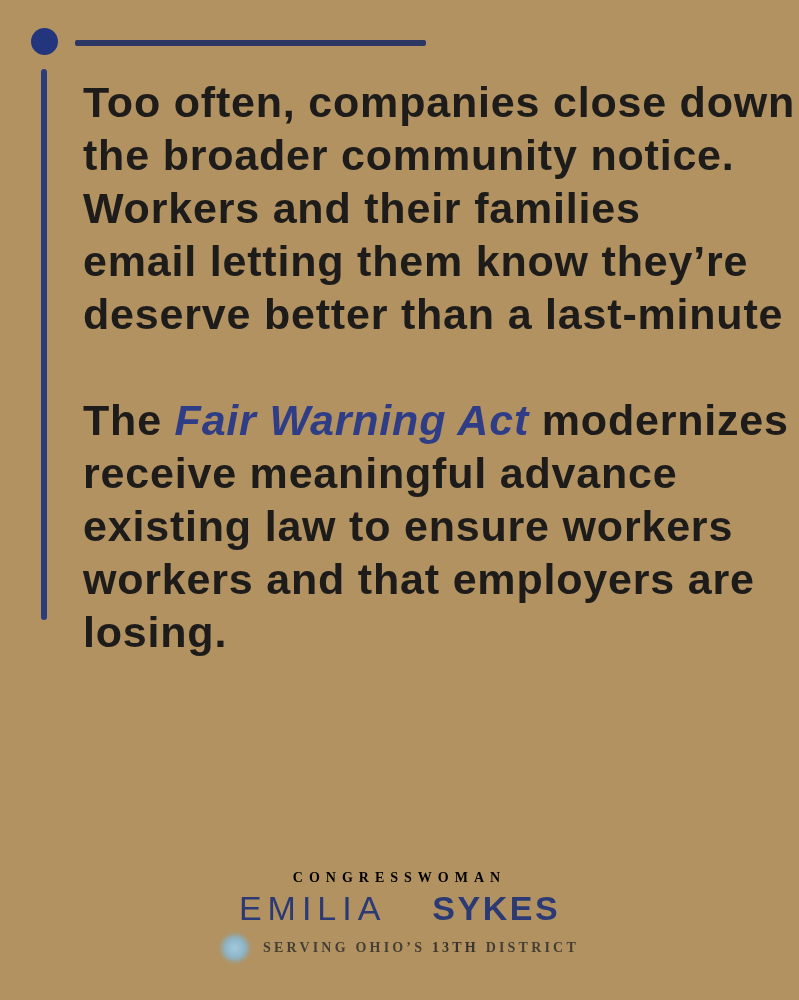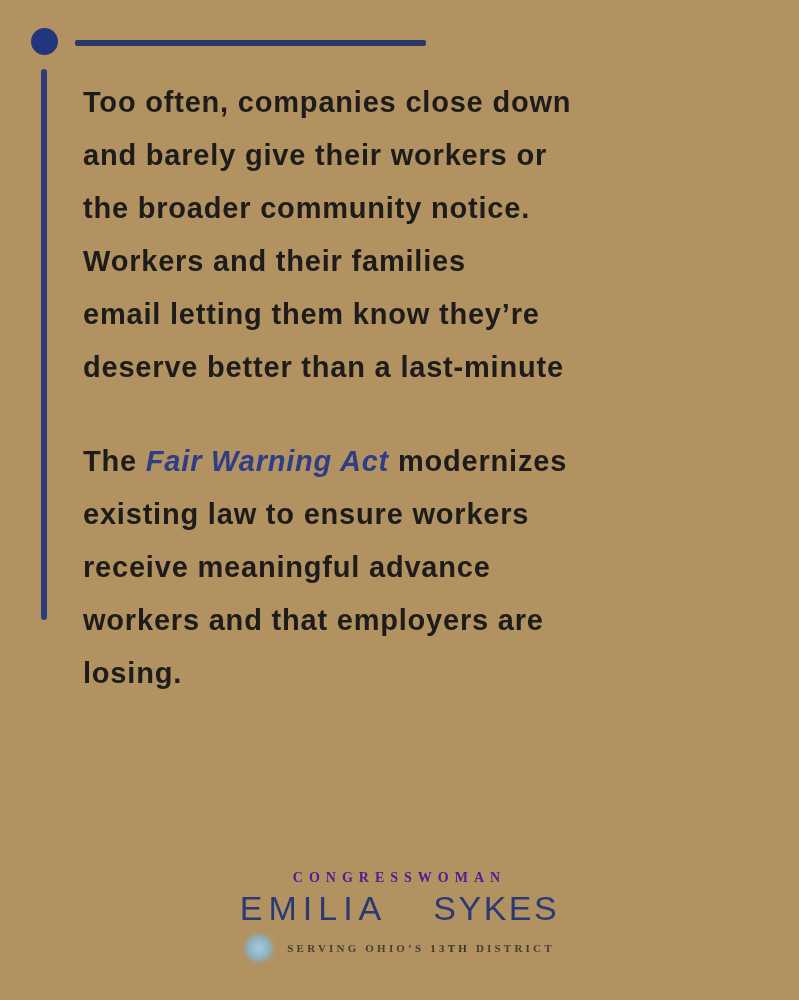--- a/index.html
+++ b/index.html
@@ -32,109 +32,108 @@
     width: 6px; height: 551px;
     background: #2d3c7c;
     border-radius: 3px;
   }
 
   
   .quote {
     position: absolute;
     left: 83px; top: 76px;
     width: 680px;
-    font-size: 29px;
+    font-size: 43px;
     font-weight: 700;
     line-height: 53px;
     letter-spacing: 0.8px;
     color: #1d1c1a;
   }
   .qline { white-space: pre; }
-  .para2 { margin-top: 41px; }
+  .para2 { margin-top: 53px; }
   .hl {
     color: #2f3d87;
     font-style: italic;
   }
 
   
   .branding {
     position: absolute;
     left: 0; top: 870px;
     width: 799px;
     text-align: center;
   }
   .role {
     font-family: "Liberation Serif", serif;
     font-size: 14px;
     font-weight: 600;
     letter-spacing: 6px;
-    color: #4c1d95;
+    color: #000000;
   }
   .bname {
     margin-top: 3px;
     font-size: 34px;
     line-height: 38px;
     color: #2b3a74;
     white-space: pre;
   }
   .bname .first {
     font-weight: 400;
     letter-spacing: 6px;
     margin-right: 10px;
   }
   .bname .last {
-    font-weight: 400;
+    font-weight: 700;
     letter-spacing: 2.5px;
     margin-left: 36px;
   }
   .tagrow {
     margin-top: 7px;
     display: flex;
     justify-content: center;
     align-items: center;
     gap: 13px;
   }
   .seal {
     display: inline-block;
     width: 30px; height: 28px;
     border-radius: 50%;
     background: radial-gradient(circle at 50% 50%, #a8d3ea 0%, #82b5d3 55%, rgba(178,146,97,0) 75%);
     filter: blur(2px);
     opacity: 0.9;
   }
   .tagline {
     font-family: "Liberation Serif", serif;
-    font-size: 11px;
+    font-size: 14px;
     font-weight: 600;
     letter-spacing: 3.2px;
     color: #453f33;
     white-space: pre;
   }
   .tagline b { font-weight: 700; color: #38332c; }
 </style>
 </head>
 <body>
 
 <div class="dot"></div>
 <div class="hrule"></div>
 <div class="vrule"></div>
 
 <div class="quote">
   <div class="para1">
     <div class="qline">Too often, companies close down</div>
-    <div class="qline">and barely give their workers or</div>
     <div class="qline">the broader community notice.</div>
     <div class="qline">Workers and their families</div>
     <div class="qline">email letting them know they’re</div>
     <div class="qline">deserve better than a last-minute</div>
   </div>
   <div class="para2">
     <div class="qline"><span>The </span><span class="hl">Fair Warning Act</span><span> modernizes</span></div>
+    <div class="qline">receive meaningful advance</div>
     <div class="qline">existing law to ensure workers</div>
-    <div class="qline">receive meaningful advance</div>
     <div class="qline">workers and that employers are</div>
     <div class="qline">losing.</div>
   </div>
 </div>
 
 <div class="branding">
   <div class="role">CONGRESSWOMAN</div>
   <div class="bname"><span class="first">EMILIA</span><span class="last">SYKES</span></div>
   <div class="tagrow">
     <span class="seal"></span>

